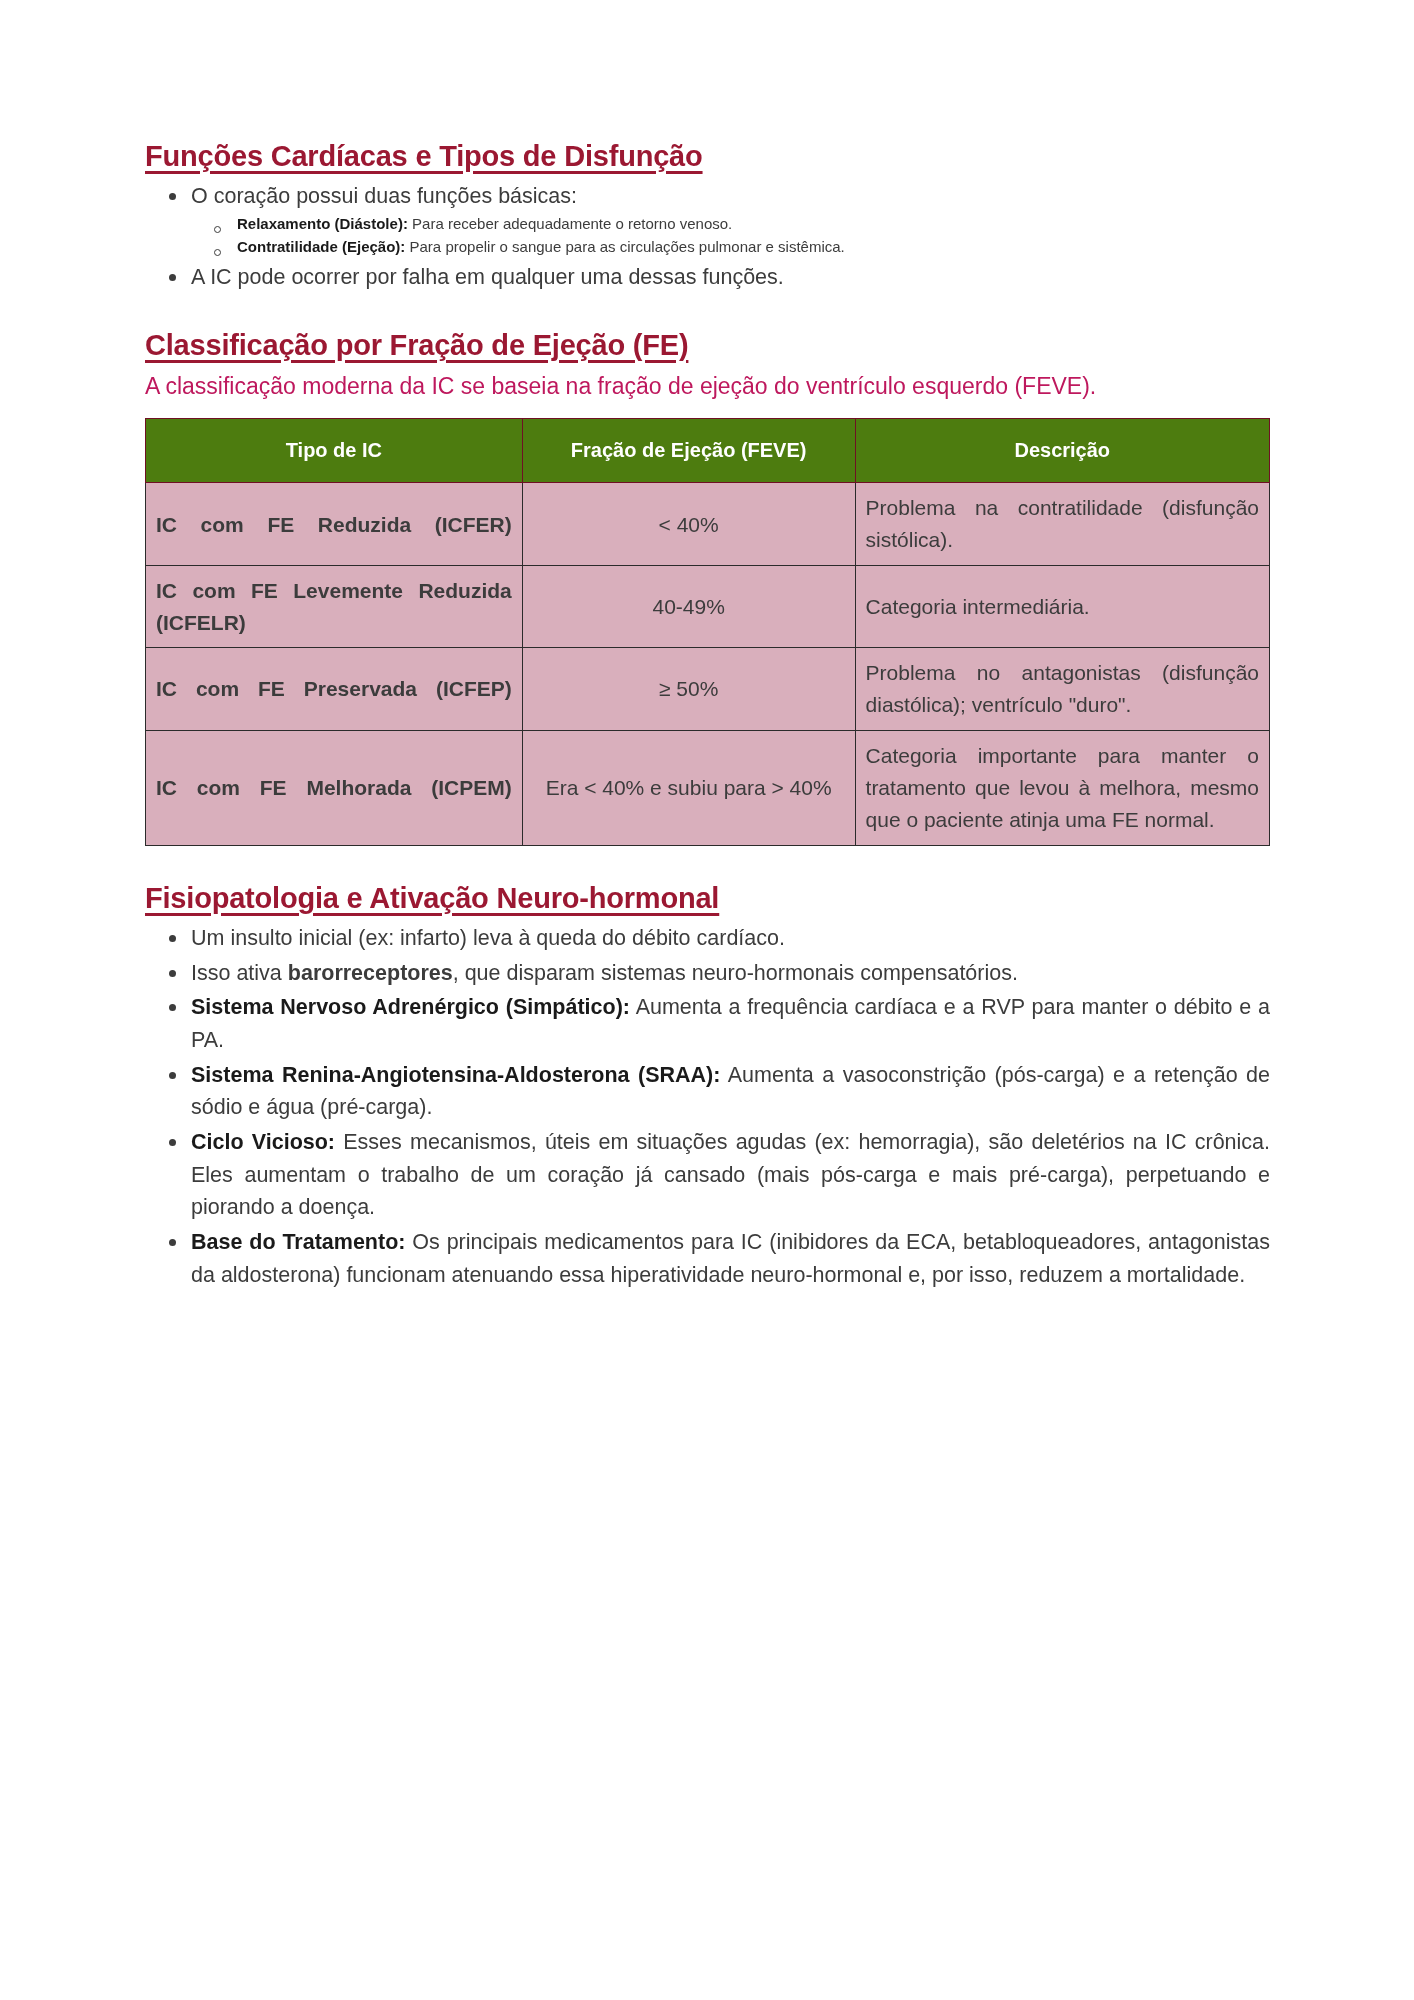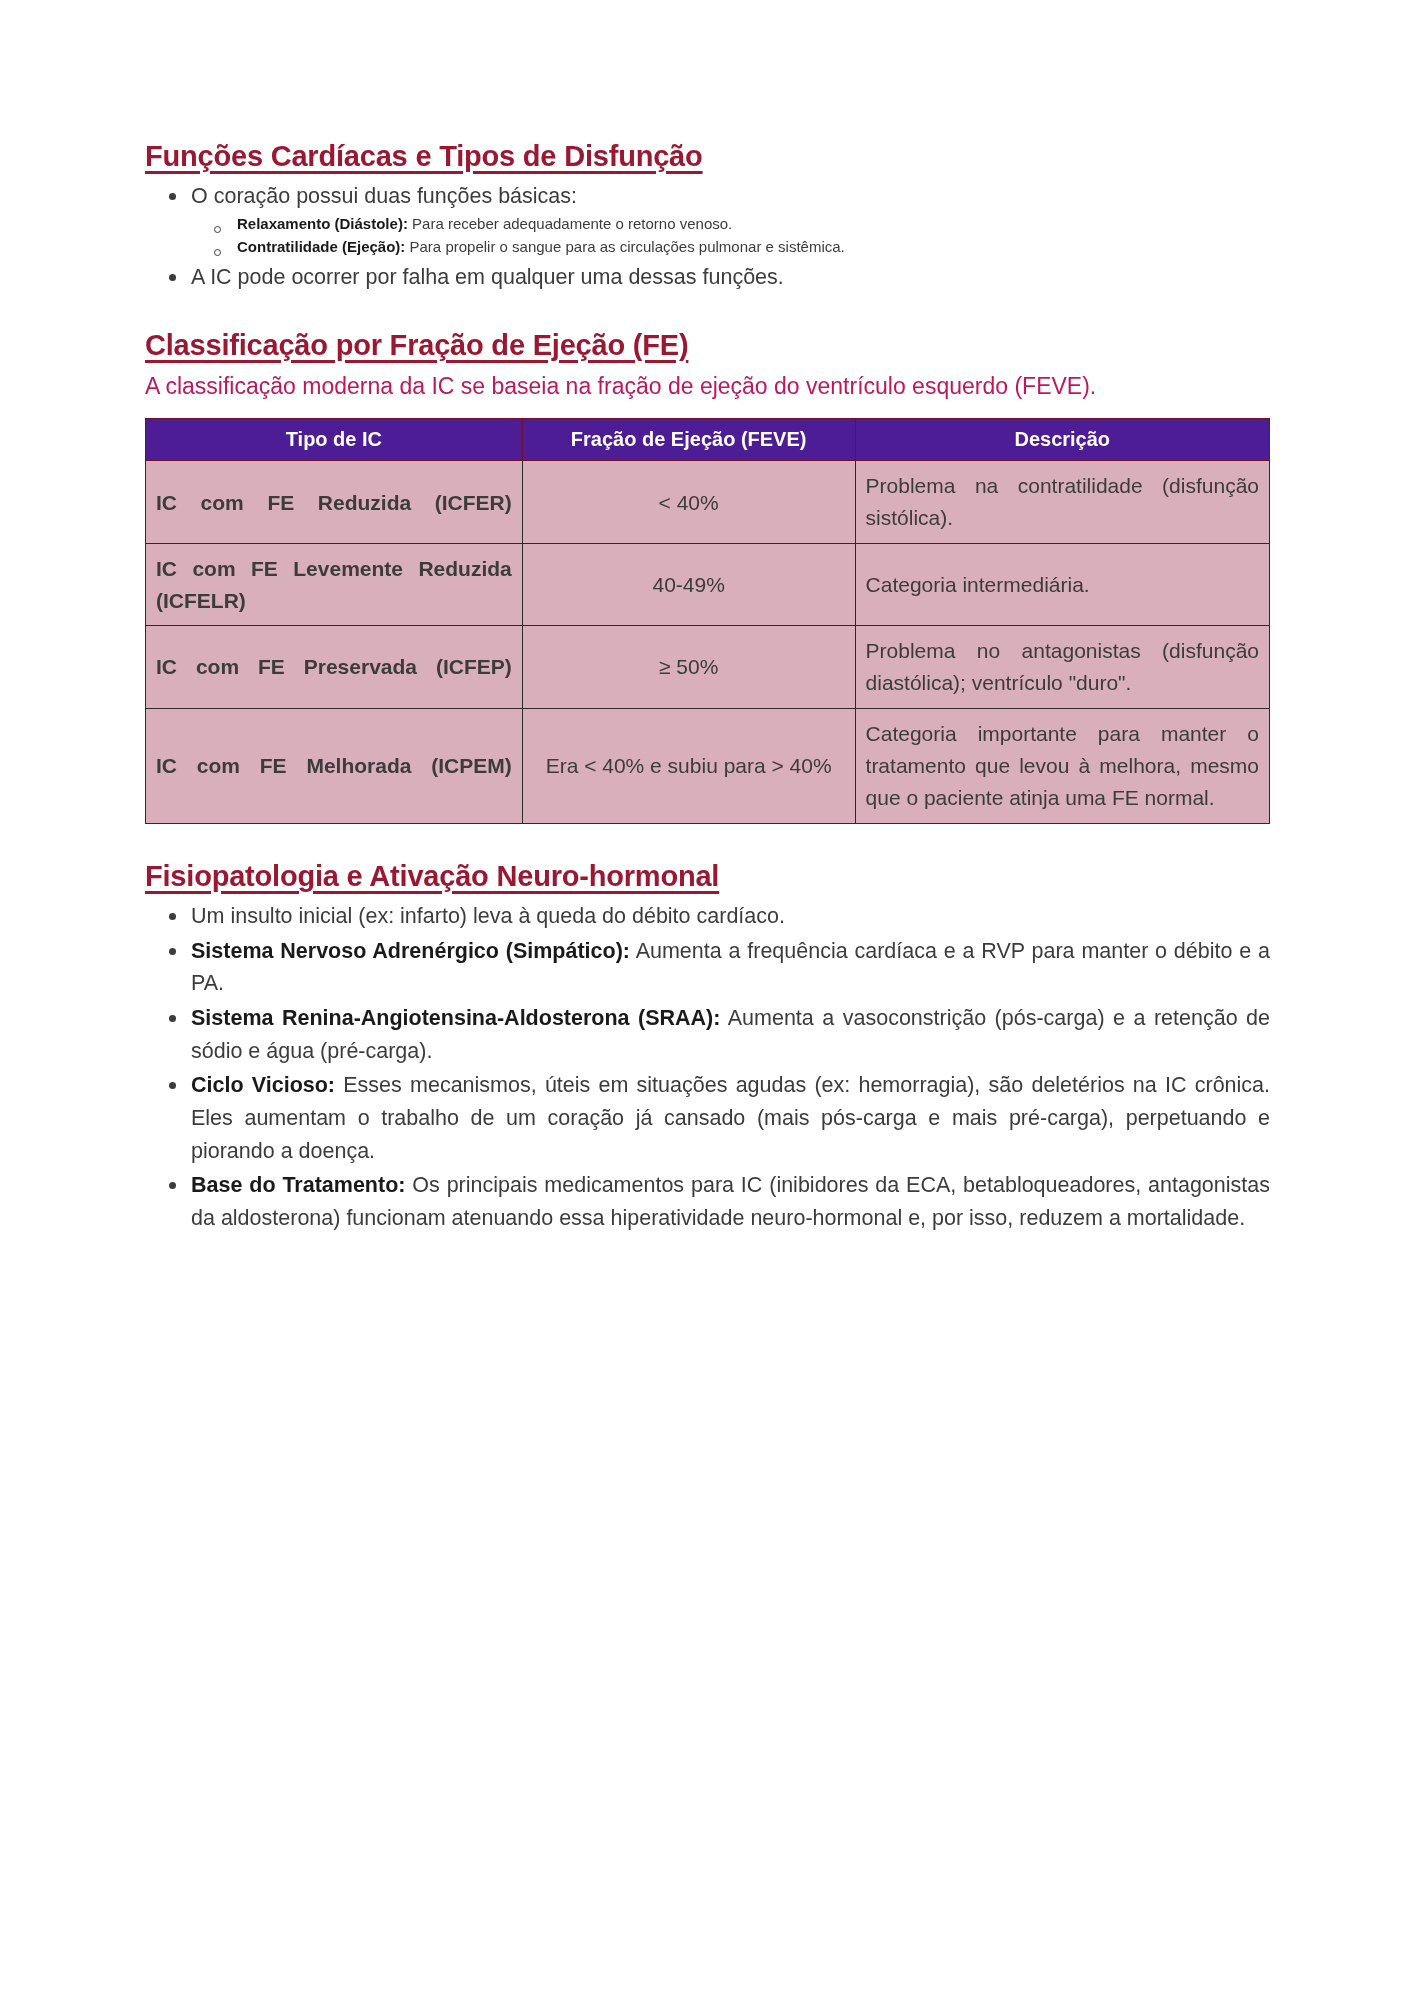--- a/index.html
+++ b/index.html
@@ -100,25 +100,25 @@
     text-align: justify;
   }
 
   table.fe-table {
     border-collapse: collapse;
     width: 1125px;
     margin-top: 14px;
     table-layout: fixed;
   }
   table.fe-table th {
-    background: #4c1d95;
+    background: #4d7c0f;
     color: #ffffff;
     font-size: 20px;
     font-weight: bold;
-    padding: 9px 6px;
+    padding: 20px 6px;
     border: 1.3px solid #6f1024;
     text-align: center;
     vertical-align: middle;
   }
   table.fe-table td {
     background: #d9afbc;
     border: 1.3px solid #2b2b2b;
     font-size: 21px;
     padding: 9px 10px;
     vertical-align: middle;
@@ -232,20 +232,23 @@
       </tbody>
     </table>
 
     <h2 class="section-title spaced-top">Fisiopatologia e Ativação Neuro-hormonal</h2>
 
     <ul class="bullets">
       <li>
         <span class="b"></span><span>Um insulto inicial (ex: infarto) leva à queda do débito cardíaco.</span>
       </li>
       <li>
+        <span class="b"></span><span>Isso ativa <b>barorreceptores</b>, que disparam sistemas neuro-hormonais compensatórios.</span>
+      </li>
+      <li>
         <span class="b">Sistema Nervoso Adrenérgico (Simpático):</span><span> Aumenta a frequência cardíaca e a RVP para manter o débito e a PA.</span>
       </li>
       <li>
         <span class="b">Sistema Renina-Angiotensina-Aldosterona (SRAA):</span><span> Aumenta a vasoconstrição (pós-carga) e a retenção de sódio e água (pré-carga).</span>
       </li>
       <li>
         <span class="b">Ciclo Vicioso:</span><span> Esses mecanismos, úteis em situações agudas (ex: hemorragia), são deletérios na IC crônica. Eles aumentam o trabalho de um coração já cansado (mais pós-carga e mais pré-carga), perpetuando e piorando a doença.</span>
       </li>
       <li>
         <span class="b">Base do Tratamento:</span><span> Os principais medicamentos para IC (inibidores da ECA, betabloqueadores, antagonistas da aldosterona) funcionam atenuando essa hiperatividade neuro-hormonal e, por isso, reduzem a mortalidade.</span>

